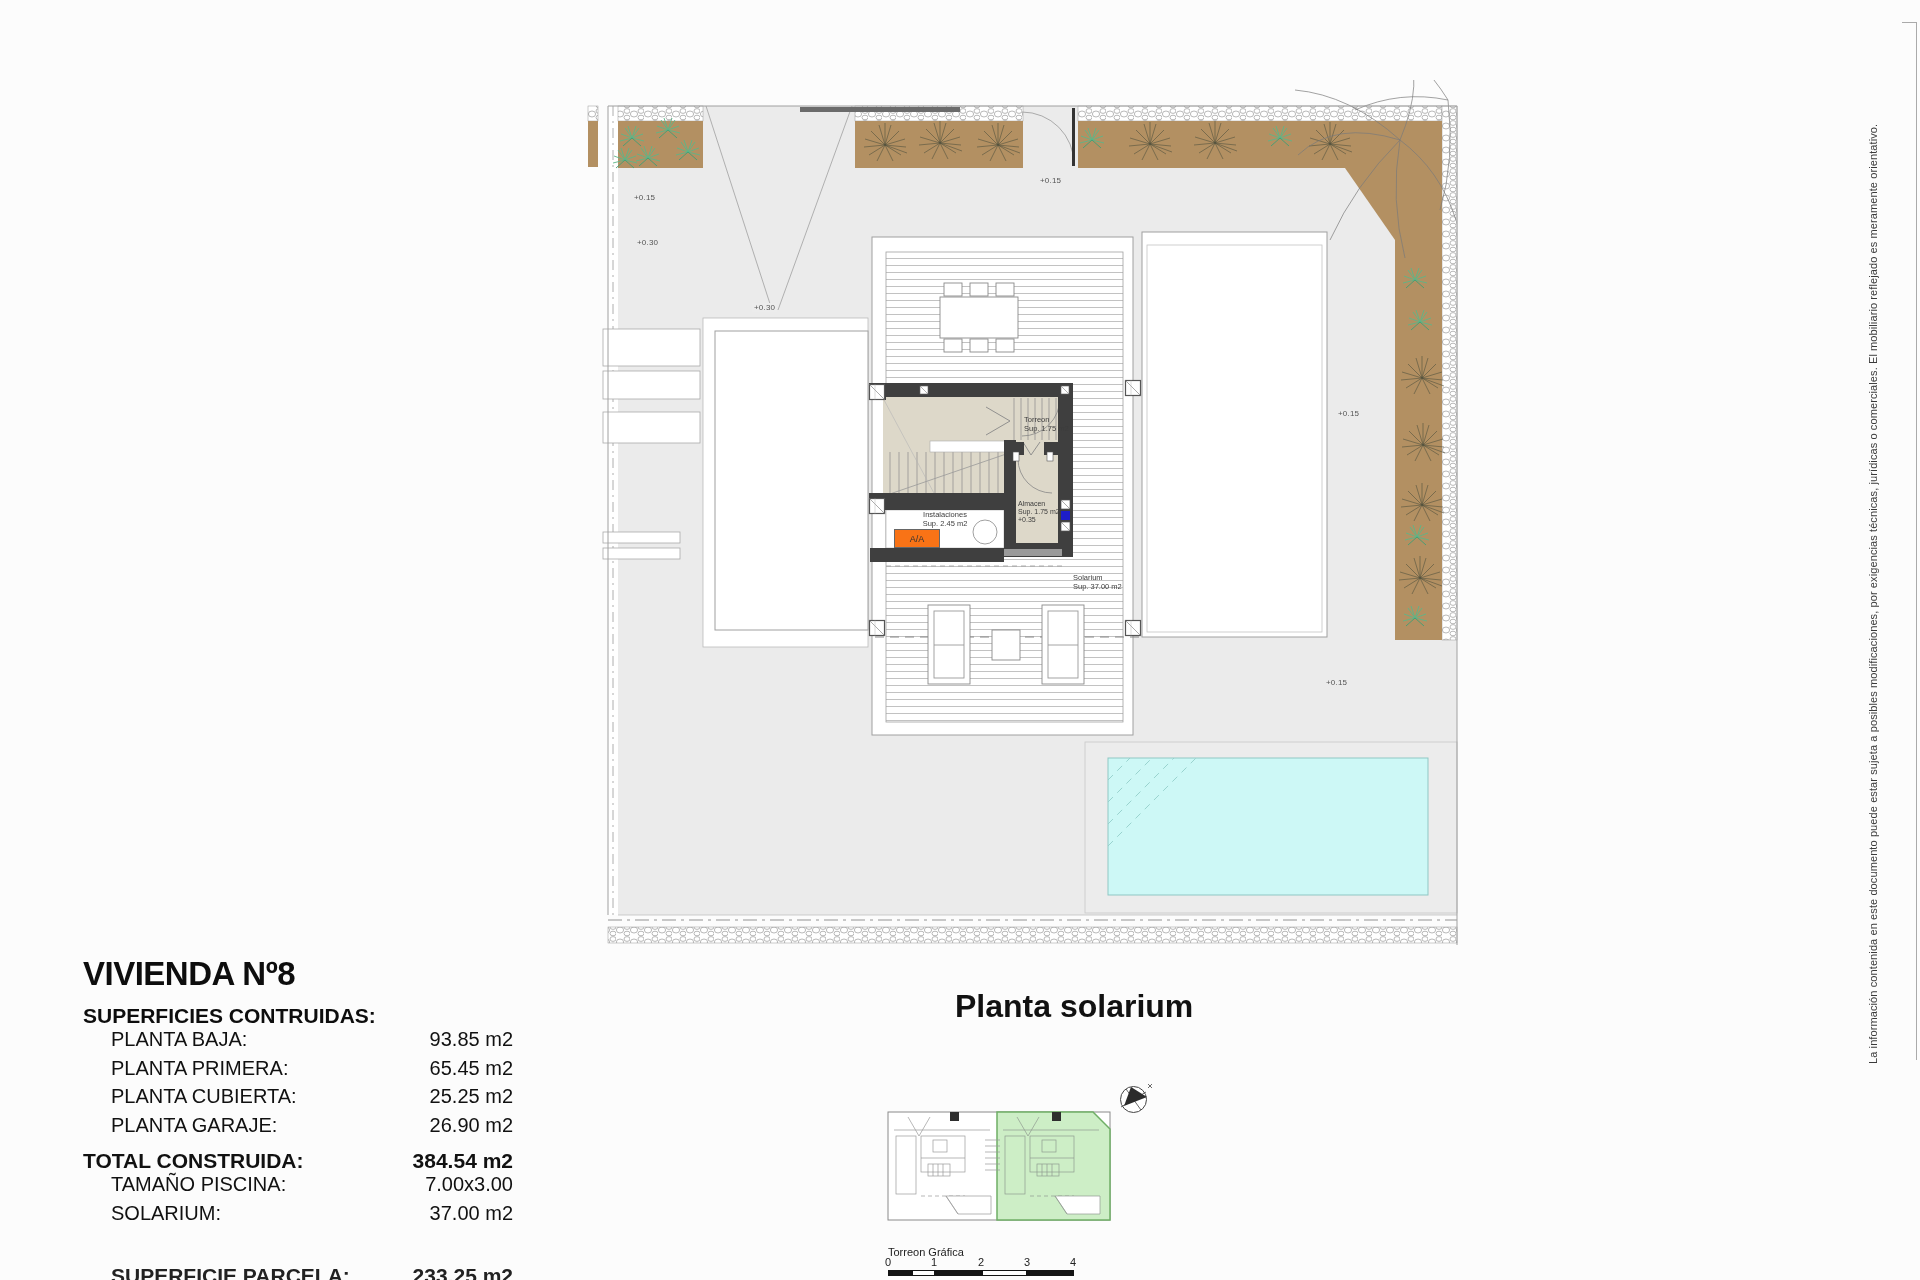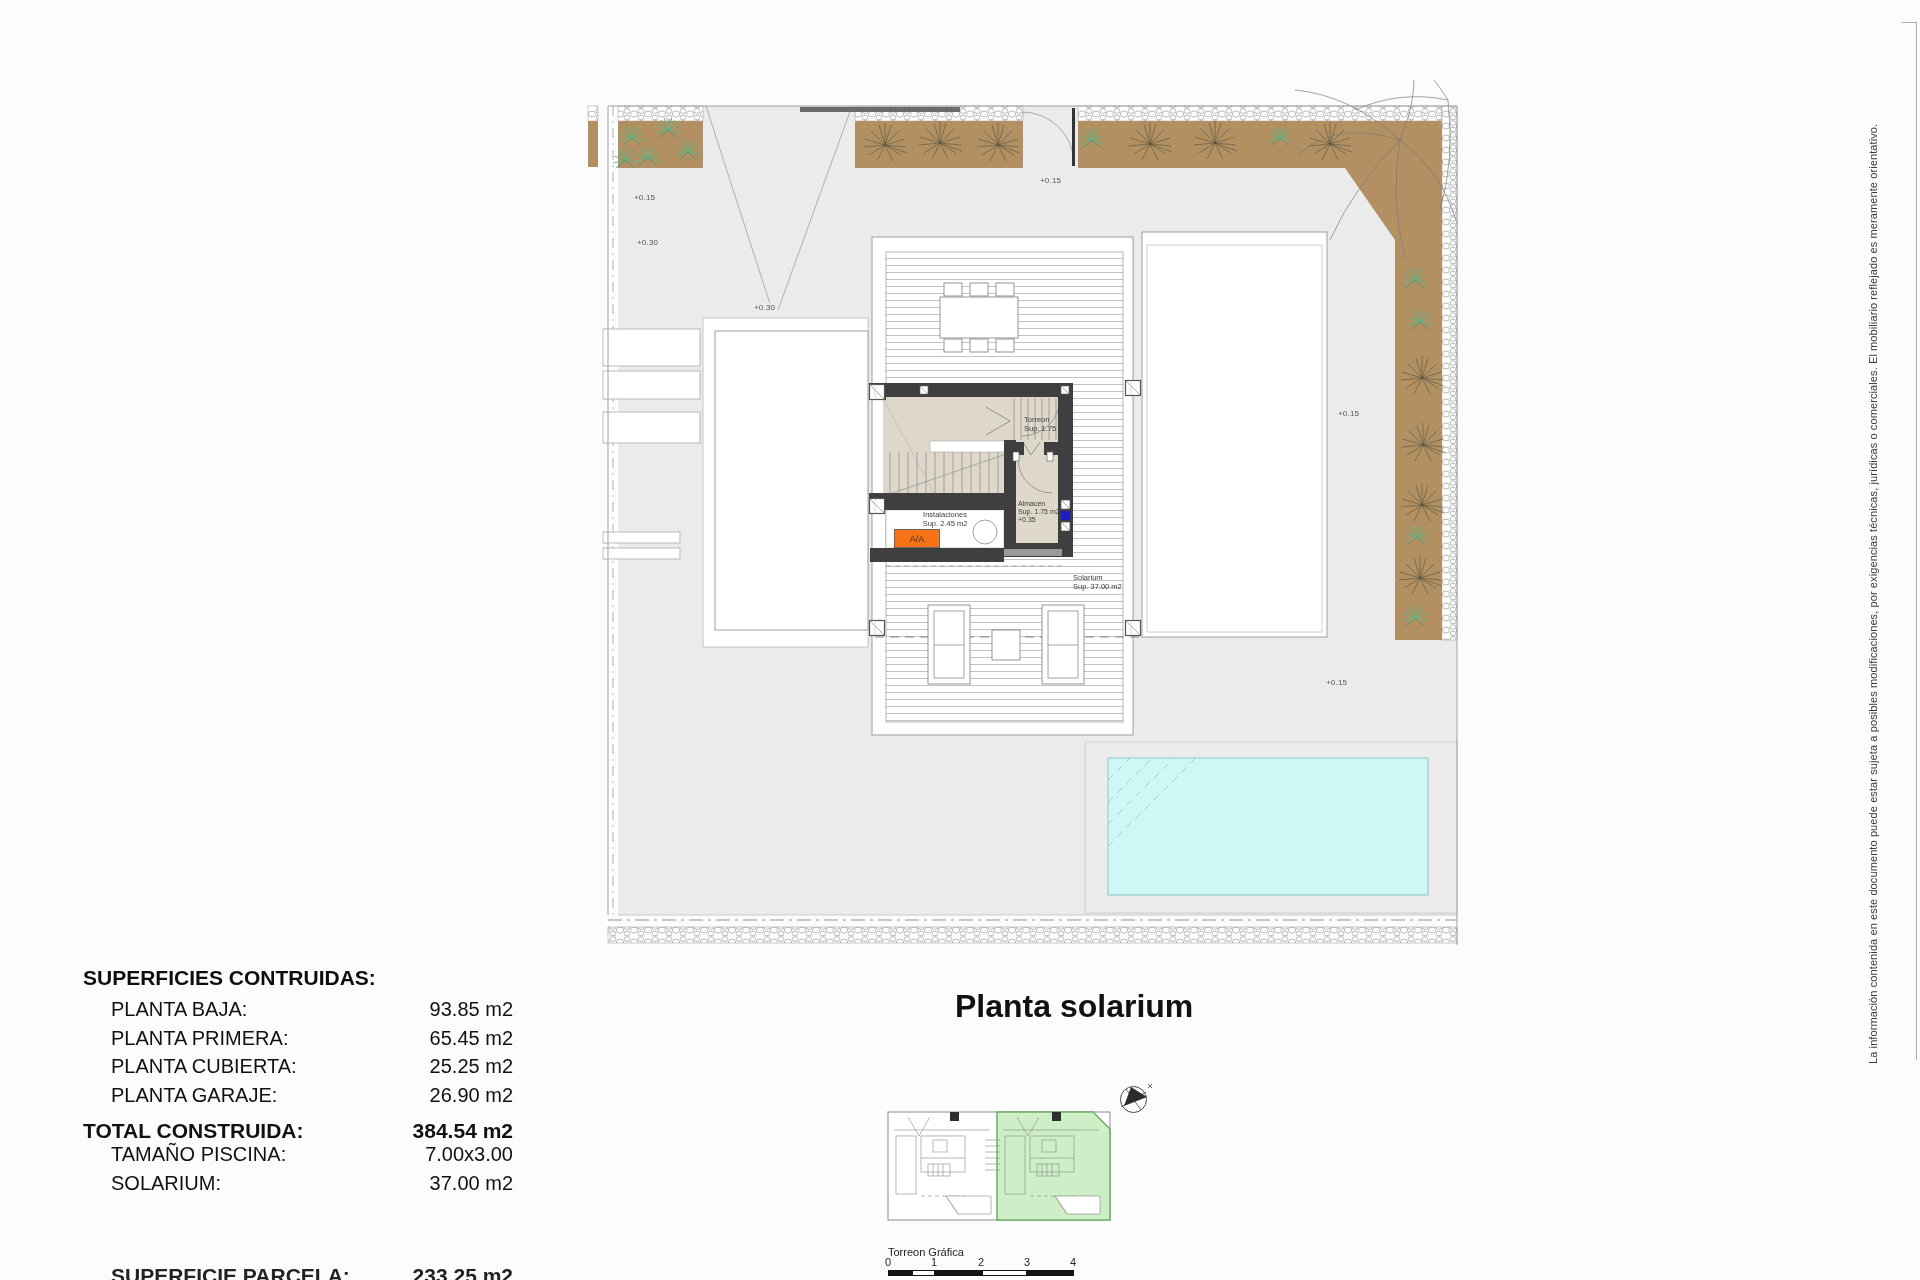--- a/index.html
+++ b/index.html
@@ -7,21 +7,21 @@
     width:1920px;height:1280px;position:relative;overflow:hidden;
     background:#fcfcfc;
     font-family:"Liberation Sans","DejaVu Sans",sans-serif;
     color:#222;
   }
   .abs{position:absolute;}
   
   #title-block{position:absolute;left:83px;top:955px;width:430px;}
   .tb-title{font-size:33px;font-weight:bold;letter-spacing:-.5px;color:#0d0d0d;}
   .tb-sub{font-size:21px;font-weight:bold;margin-top:11px;color:#0d0d0d;}
-  .tb-rows{margin-top:8px;font-size:20px;color:#111;}
+  .tb-rows{font-size:20px;color:#111;}
   .tb-row{display:flex;justify-content:space-between;height:28.5px;align-items:flex-start;}
   .tb-row .lbl{padding-left:28px;}
   .tb-row.bold{font-size:21px;font-weight:bold;height:31px;align-items:flex-end;}
   .tb-row.bold .lbl{padding-left:0;}
   .tb-row.clipped{position:absolute;left:0;top:309px;width:430px;font-size:21px;font-weight:bold;}
   
   .lvl{position:absolute;font-size:8px;color:#555;letter-spacing:.2px;}
   .lvl.bg{background:#ececec;padding:0 2px;}
   .rmlbl{position:absolute;font-size:7.5px;line-height:8.5px;color:#3d3d3d;}
   .rmlbl.tiny{font-size:7px;line-height:7.8px;}
@@ -327,20 +327,21 @@
   <span>A/A</span>
 </div>
 <div class="rmlbl" style="left:1073px;top:574px;">
   <div>Solarium</div>
   <div>Sup. 37.00 m2</div>
 </div>
 
 <div id="plan-caption">Planta solarium</div>
 
 <div id="title-block">
+  <div class="tb-title">VIVIENDA Nº8</div>
   <div class="tb-sub">SUPERFICIES CONTRUIDAS:</div>
   <div class="tb-rows">
     <div class="tb-row">
       <span class="lbl">PLANTA BAJA:</span>
       <span class="val">93.85 m2</span>
     </div>
     <div class="tb-row">
       <span class="lbl">PLANTA PRIMERA:</span>
       <span class="val">65.45 m2</span>
     </div>

